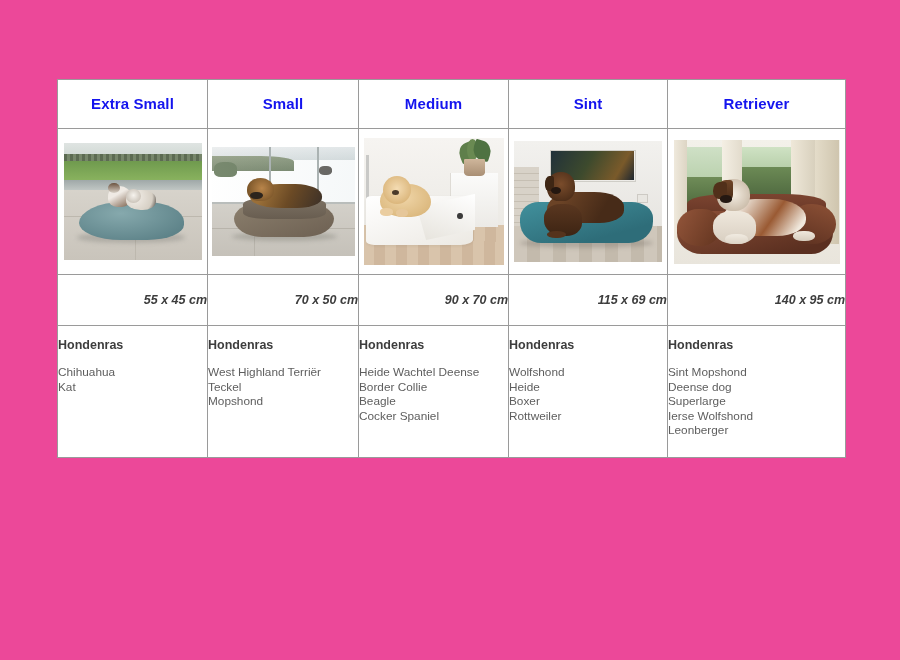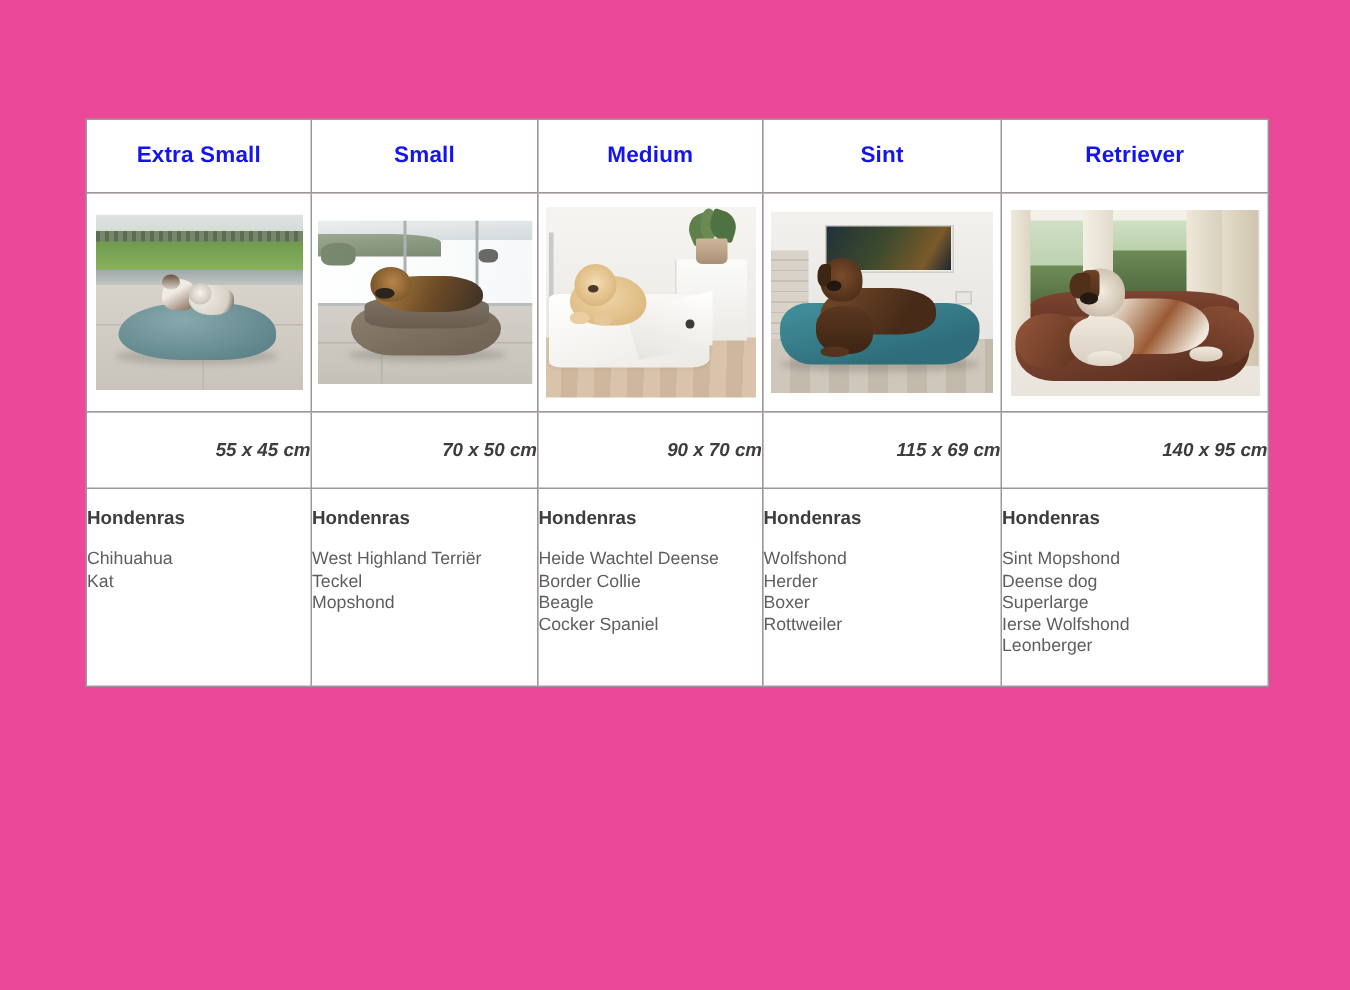--- a/index.html
+++ b/index.html
@@ -474,21 +474,21 @@
               <li>Cocker Spaniel</li>
             </ul>
           </div>
         </td>
 
         <td>
           <div class="breed-block">
             <span class="breed-title">Hondenras</span>
             <ul class="breed-list">
               <li>Wolfshond</li>
-              <li>Herder</li>
+              <li>Heide</li>
               <li>Boxer</li>
               <li>Rottweiler</li>
             </ul>
           </div>
         </td>
 
         <td>
           <div class="breed-block">
             <span class="breed-title">Hondenras</span>
             <ul class="breed-list">

